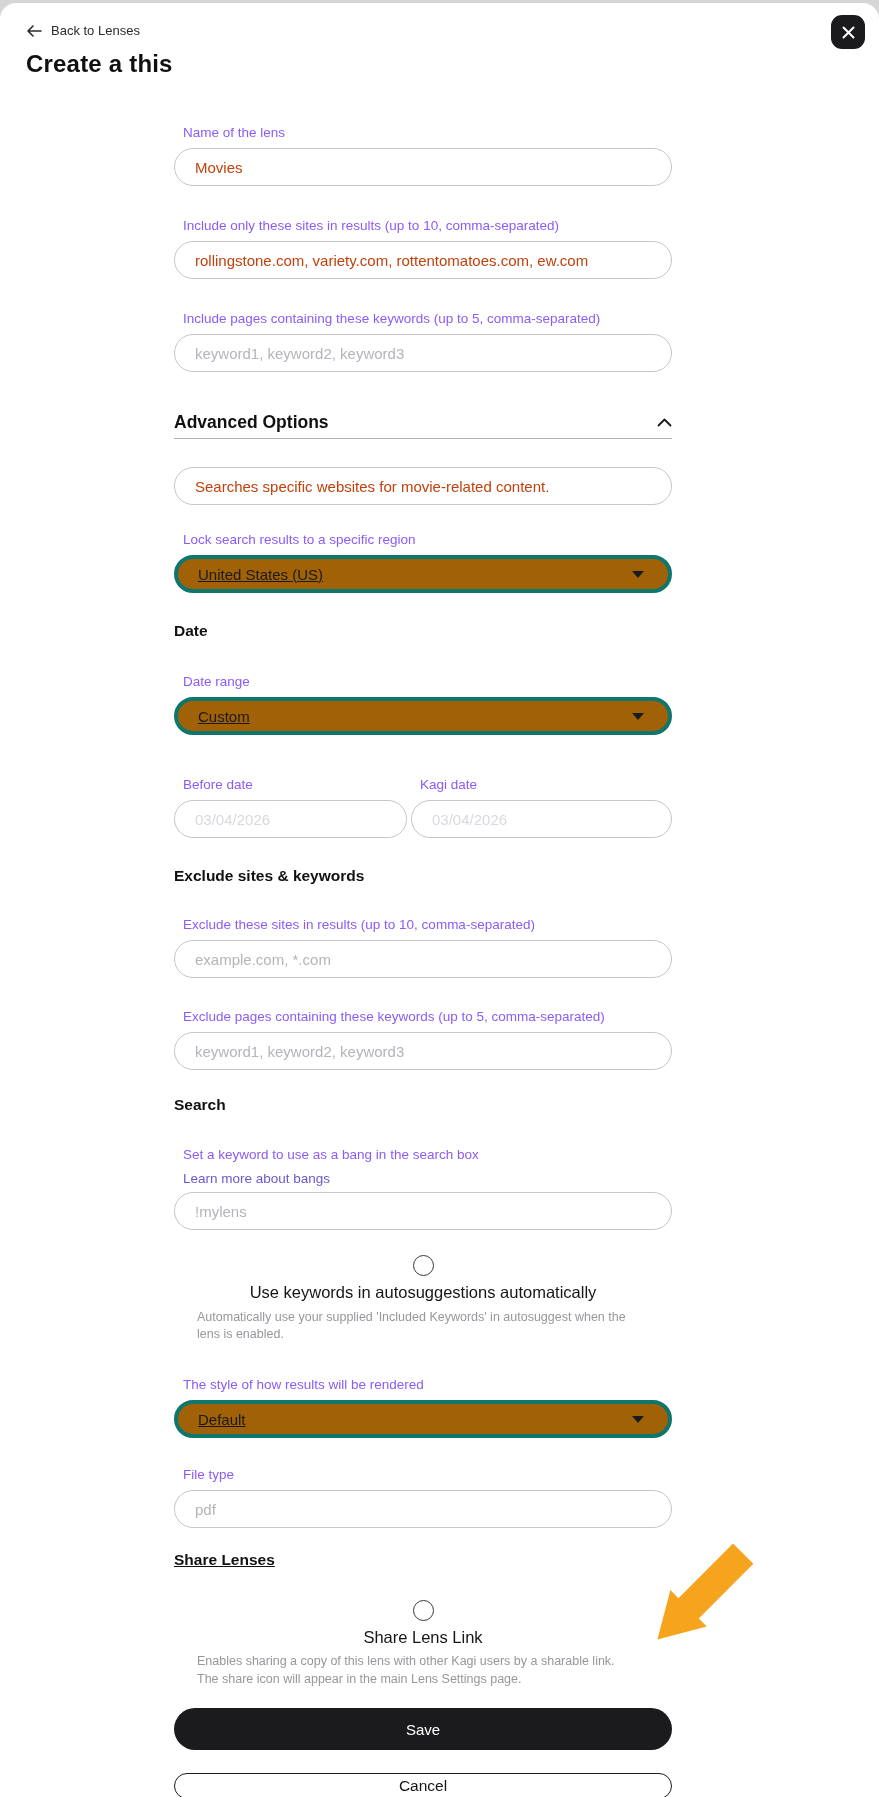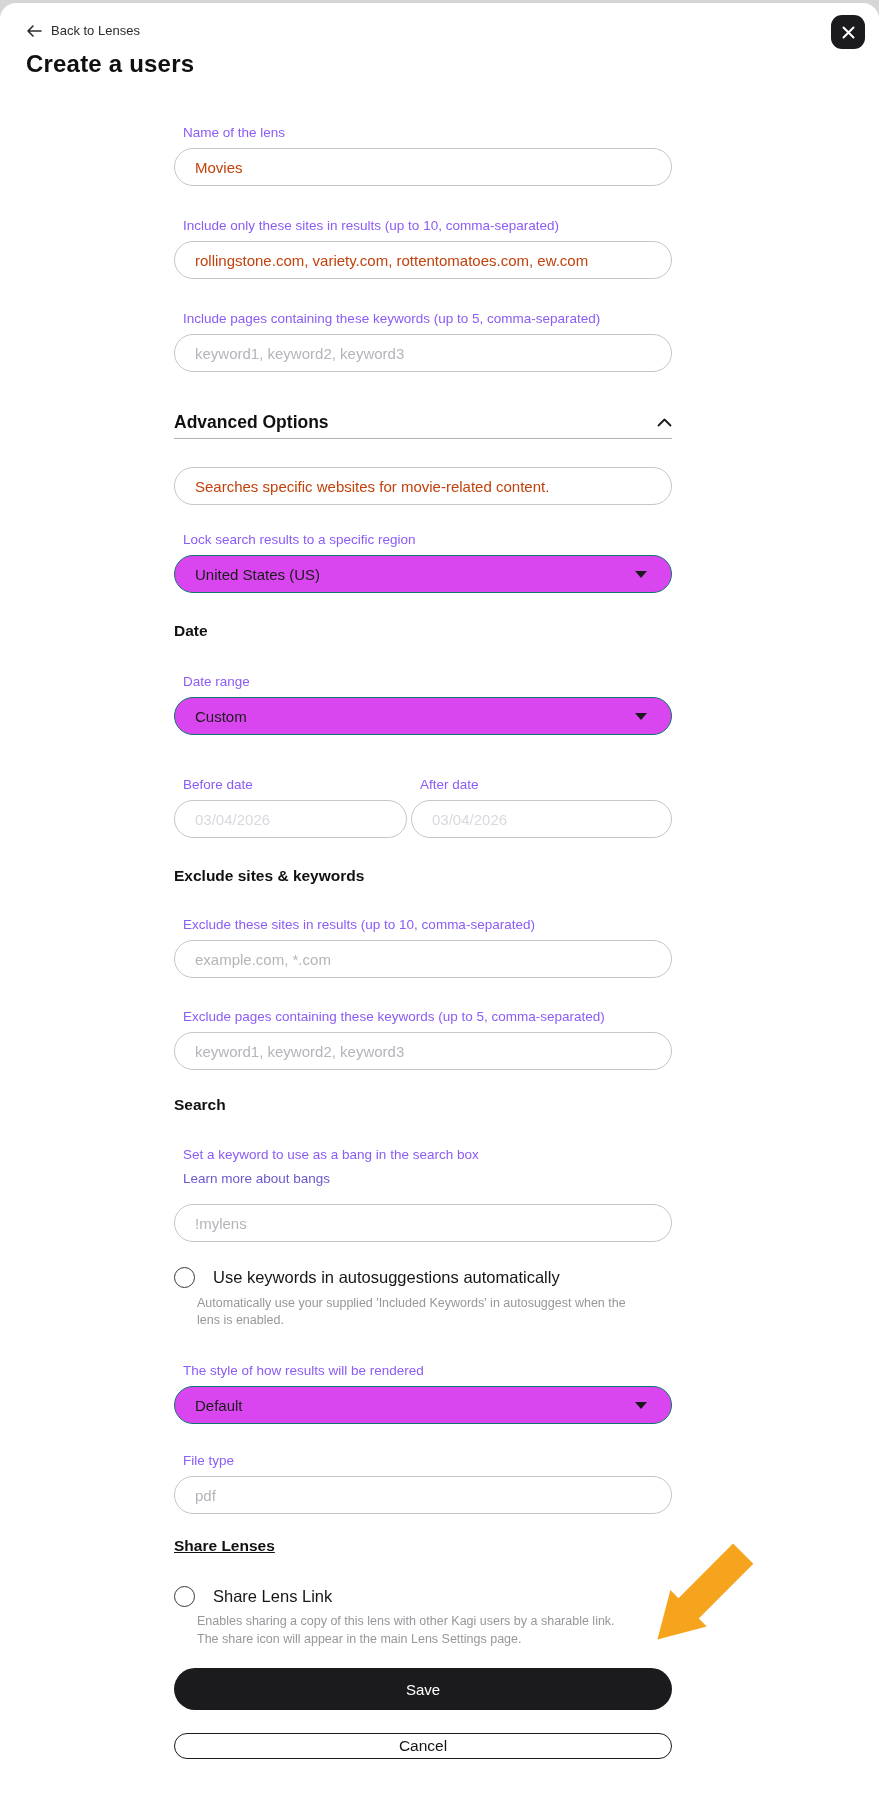--- a/index.html
+++ b/index.html
@@ -25,67 +25,67 @@
   .form { margin:48px 0 0 174px; width:498px; }
   .label { display:block; font-size:13.5px; line-height:14px; color:#8b5cf6; margin:12px 0 8px 9px; }
   .tb {
     width:100%; height:38px; border:1px solid #c6c6ca; border-radius:19px;
     padding:0 20px; font-size:15px; color:#c2410c; background:#fff; outline:none;
     font-family:inherit;
   }
   .tb::placeholder { color:#b4b4ba; }
   .tb.date::placeholder { color:#d9d9de; }
   .select {
-    width:100%; height:38px; border:1px solid #0f766e; border-radius:19px;
+    width:100%; height:38px; border:4px solid #0f766e; border-radius:19px;
     padding:0 24px 0 20px; display:flex; align-items:center; justify-content:space-between;
-    font-size:15px; color:#1a1a1a; cursor:pointer; background:#d946ef;
+    font-size:15px; color:#1a1a1a; cursor:pointer; background:#a16207;text-decoration:underline;
   }
   .caret { width:0; height:0; border-left:6px solid transparent; border-right:6px solid transparent; border-top:7px solid #1b1b1d; }
   .adv-hdr {
     margin-top:40px; display:flex; align-items:center; justify-content:space-between;
     border-bottom:1px solid #b3b3b3; padding-bottom:6px; cursor:pointer;
   }
   .adv-title { font-size:17.5px; line-height:20px; font-weight:700; color:#111; }
   .sec-hdr { font-size:15.5px; line-height:16px; font-weight:700; color:#111; }
   .link { display:inline-block; margin:5px 0 0 9px; font-size:13.5px; line-height:14px; color:#6a5acd; text-decoration:none; cursor:pointer; }
   .date-row { display:flex; gap:4px; }
   .date-col1 { width:233px; }
   .date-col2 { flex:1; }
-  .check-row { display:flex; align-items:center; gap:18px; cursor:pointer; }
+  .check-row { display:flex; align-items:center; gap:7px; cursor:pointer;flex-direction:column; }
   .checkbox { width:21px; height:21px; border:1.5px solid #38383a; border-radius:50%; background:#fff; flex:none; }
   .check-label { font-size:16.5px; color:#161616; }
   .desc { margin:7px 0 0 23px; font-size:12.5px; line-height:17px; color:#97979c; max-width:448px; }
   .desc2 { margin:6px 0 0 23px; font-size:12.5px; line-height:17.5px; color:#97979c; }
   .btn-save {
     margin-top:20px; width:100%; height:42px; border:none; border-radius:21px;
     background:#1b1b1d; color:#fff; font-size:15px; font-family:inherit; cursor:pointer;
   }
   .btn-cancel {
     margin-top:23px; width:100%; height:26px; border:1.3px solid #1a1a1c; border-radius:20px;
     background:#fff; color:#141414; font-size:15.5px; font-family:inherit; cursor:pointer;
   }
   .annot-arrow { position:absolute; left:634px; top:1516px; width:130px; height:130px; pointer-events:none; z-index:5; }
   .mt33{margin-top:33px;} .mt28{margin-top:28px;} .mt30{margin-top:30px;} .mt36{margin-top:36px;}
   .mt31{margin-top:31px;} .mt34{margin-top:34px;} .mt32{margin-top:32px;} .mt27{margin-top:27px;}
-  .mt35{margin-top:35px;} .mt25{margin-top:25px;} .mt24{margin-top:24px;text-decoration:underline;} .mt11{margin-top:17px;}
+  .mt35{margin-top:35px;} .mt25{margin-top:25px;} .mt24{margin-top:24px;text-decoration:underline;} .mt11{margin-top:5px;}
   .mb5{margin-bottom:5px;}
 </style>
 </head>
 <body>
 
 <div class="sheet">
 
   <div class="hdr">
     <div class="back-row">
       <svg width="16" height="12" viewBox="0 0 16 12">
         <path d="M15 6 H2 M7 1 L2 6 L7 11" stroke="#2b2b2b" stroke-width="1.6" fill="none" stroke-linecap="round" stroke-linejoin="round"></path>
       </svg>
       <span>Back to Lenses</span>
     </div>
-    <div class="page-title">Create a users</div>
+    <div class="page-title">Create a this</div>
     <button class="close-btn">
       <svg width="15" height="15" viewBox="0 0 15 15">
         <path d="M2.5 2.5 L12.5 12.5 M12.5 2.5 L2.5 12.5" stroke="#fff" stroke-width="2" stroke-linecap="round"></path>
       </svg>
     </button>
   </div>
 
   <div class="form">
 
     <div>
@@ -131,21 +131,21 @@
         <span class="caret"></span>
       </div>
     </div>
 
     <div class="date-row mt31">
       <div class="date-col1">
         <label class="label">Before date</label>
         <input class="tb date" type="text" placeholder="03/04/2026" style="">
       </div>
       <div class="date-col2">
-        <label class="label">After date</label>
+        <label class="label">Kagi date</label>
         <input class="tb date" type="text" placeholder="03/04/2026" style="">
       </div>
     </div>
 
     <div class="sec-hdr mt30">Exclude sites &amp; keywords</div>
 
     <div class="mt34">
       <label class="label">Exclude these sites in results (up to 10, comma-separated)</label>
       <input class="tb" type="text" placeholder="example.com, *.com" style="">
     </div>

